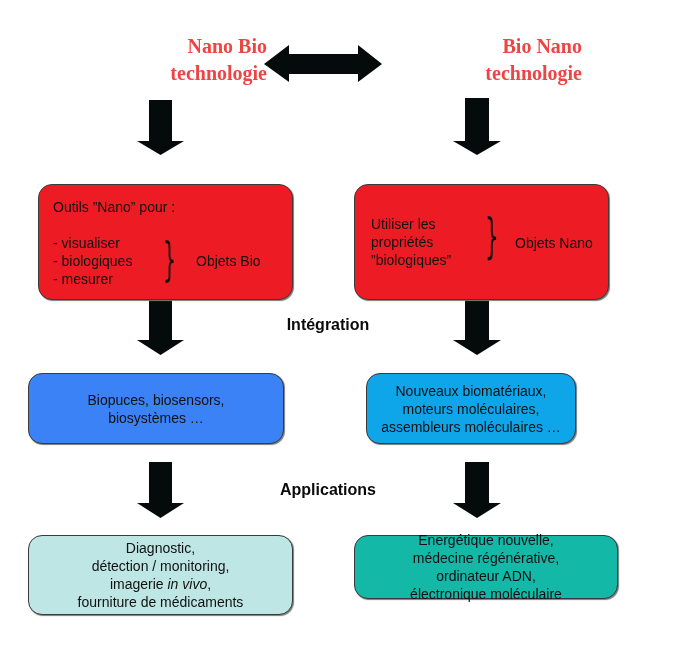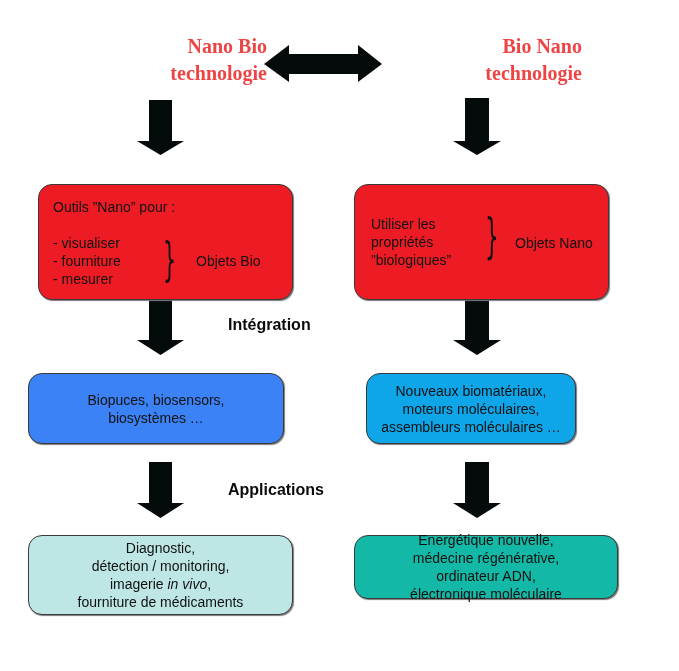--- a/index.html
+++ b/index.html
@@ -1,20 +1,20 @@
 <!DOCTYPE html>
 <html><head>
   <meta charset="utf-8">
   <style>
     html, body { margin: 0; padding: 0; background: #ffffff; }
     body { width: 679px; height: 671px; position: relative; overflow: hidden;
            font-family: "Liberation Sans", sans-serif; color: #111; }
     .abs { position: absolute; }
     .title { font-weight: bold; font-size: 20px; line-height: 27px; text-align: right; color: #ef4444; width: 200px; font-family: Liberation Serif, serif; }
-    .label { font-weight: bold; font-size: 16px; color: #0b0b0b; width: 200px; }
+    .label { font-weight: bold; font-size: 16px; text-align: center; color: #0b0b0b; width: 200px; }
     .box { position: absolute; border: 1px solid #3a3a3a; border-radius: 14px; box-sizing: border-box;
            box-shadow: 1px 1px 1px #7a7a7a; }
     .red { background: #ED1C24; margin-top: 20px; }
     .green { background: #93C13D; }
     .blue { background: #BDE6E5; }
     .txt { font-size: 14px; line-height: 18px; color: #111; }
     .center-txt { position: absolute; left: 0; right: 0; top: 50%; transform: translateY(-50%); text-align: center; }
     .brace { position: absolute; font-family: "DejaVu Sans", sans-serif; color: #111; }
     svg.arrows { position: absolute; left: 0; top: 0; }
     em { }
@@ -38,21 +38,21 @@
 </div>
 <div class="abs title" style="left:382px; top:33px;">
   <div>Bio Nano</div>
   <div>technologie</div>
 </div>
 
 <div class="box red" style="left: 38px; top: 164px; width: 255px; height: 116px; background: rgb(237, 28, 36);">
   <div class="abs txt" style="left:14px; top:13px;">Outils ”Nano” pour :</div>
   <div class="abs txt" style="left:14px; top:49px;">
     <div>- visualiser</div>
-    <div>- fourniture</div>
+    <div>- biologiques</div>
     <div>- mesurer</div>
   </div>
   <div class="brace" style="left:124px; top:46px; font-size:46px; line-height:56px; transform:scaleX(0.45); transform-origin:left top;">}</div>
   <div class="abs txt" style="left:157px; top:67px;">Objets Bio</div>
 </div>
 
 <div class="box red" style="left: 354px; top: 164px; width: 255px; height: 116px; background: rgb(237, 28, 36);">
   <div class="abs txt" style="left:16px; top:30px;">
     <div>Utiliser les</div>
     <div>propriétés</div>

